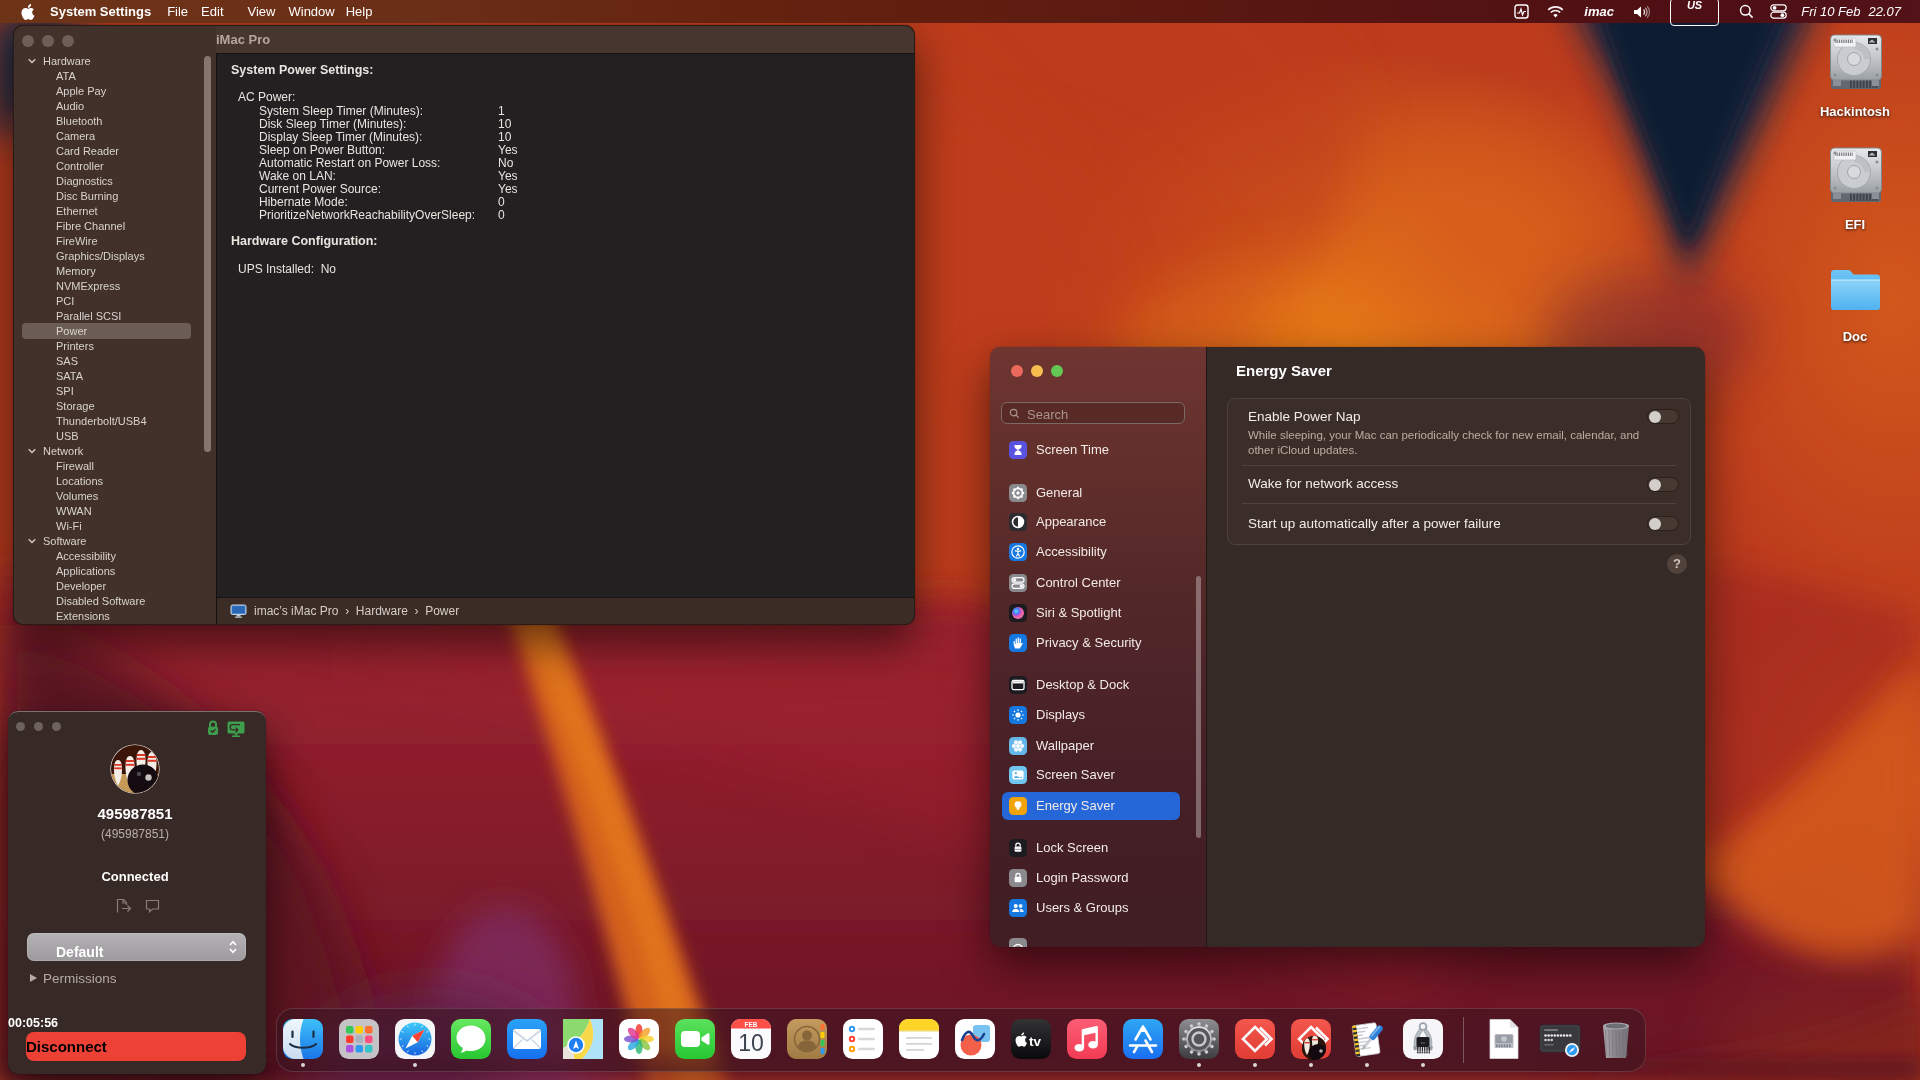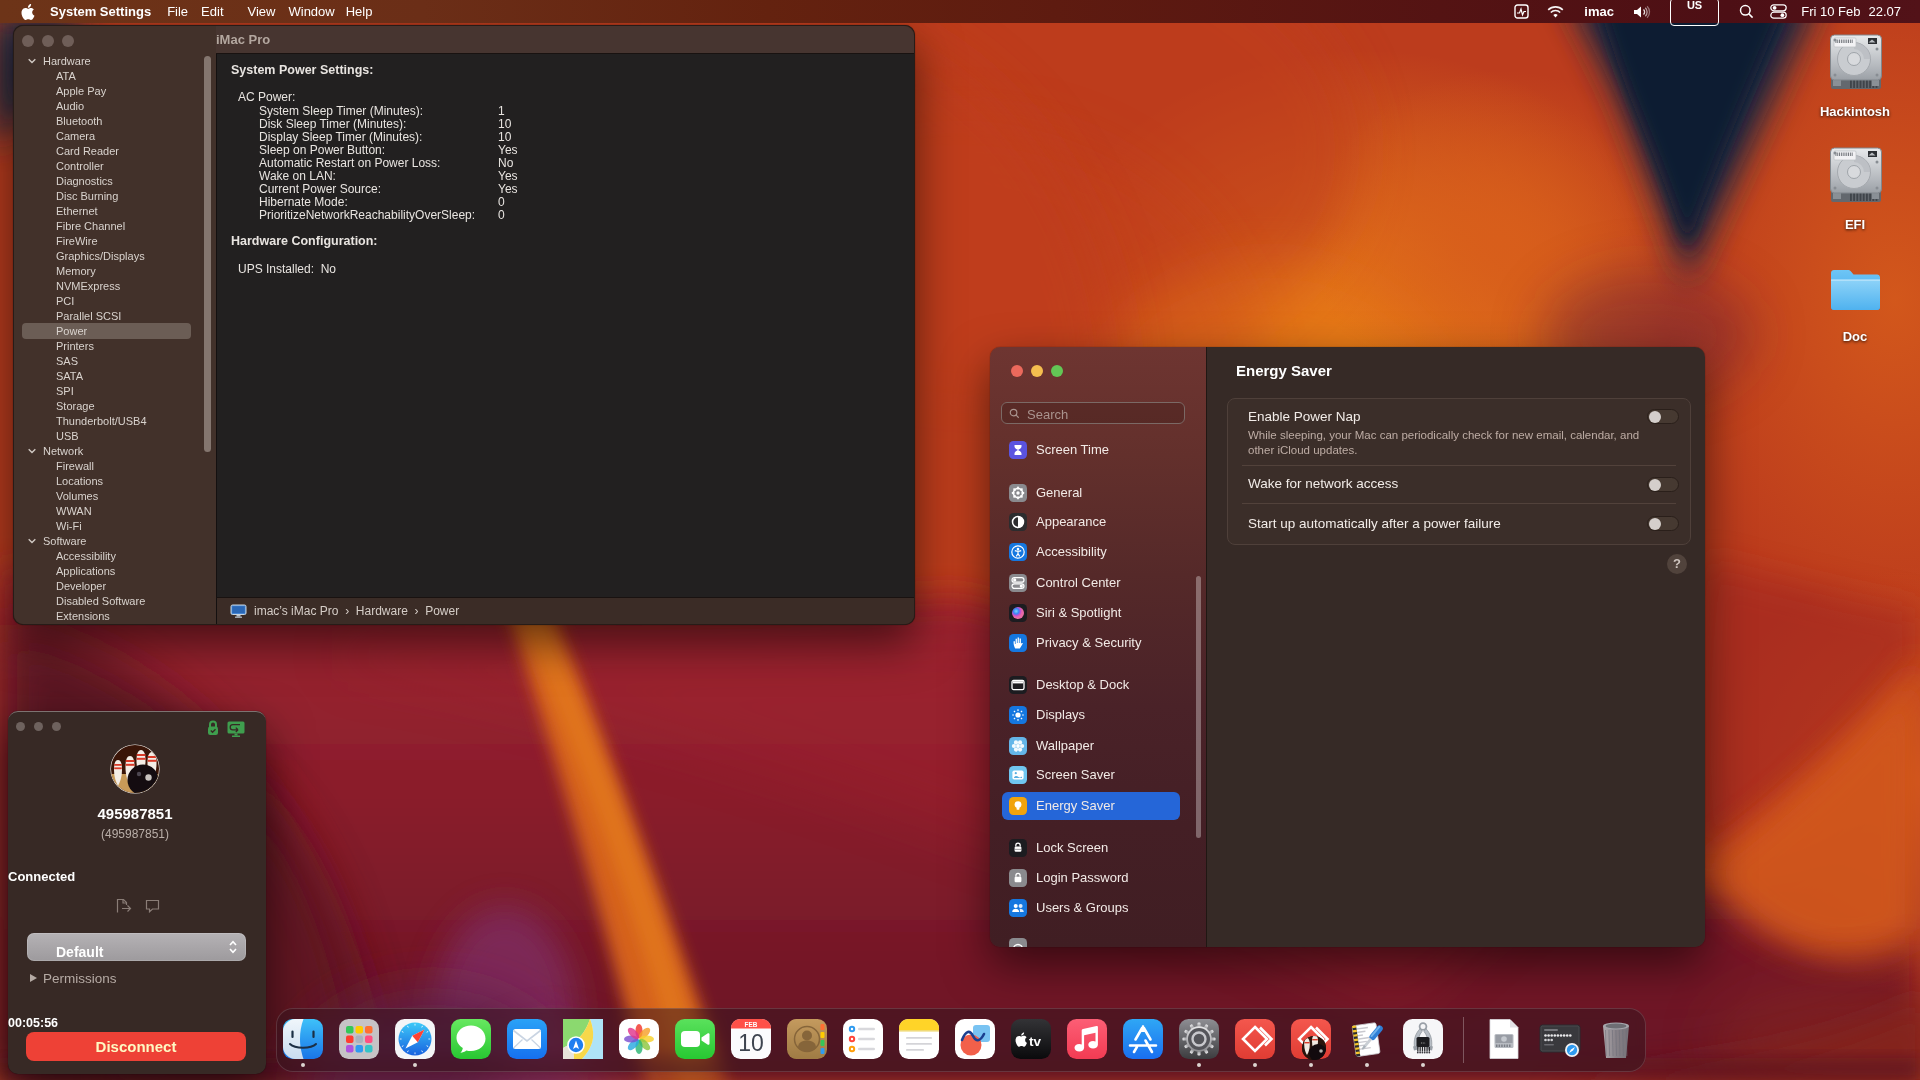--- a/index.html
+++ b/index.html
@@ -6,21 +6,21 @@
   html,body { width:1920px; height:1080px; overflow:hidden; background:#b23a1e;
     font-family:"Liberation Sans", sans-serif; }
   #stage { position:relative; width:1920px; height:1080px; overflow:hidden; }
   .abs { position:absolute; }
 
   
   #menubar { position:absolute; left:0; top:0; width:1920px; height:23px;
     background:linear-gradient(90deg,#6d3418 0%,#6b2e17 22%,#64220f 40%,#5e1b10 55%,#541313 75%,#4d0f15 90%,#521218 100%);
     color:#fff; font-size:13px; display:flex; align-items:center; z-index:50; }
   #menubar .mitem { margin:0 9px; white-space:nowrap; }
-  #mb-right { position:absolute; right:0; top:0; height:23px; display:flex; align-items:center; color:#fff; }
+  #mb-right { position:absolute; right:0; top:0; height:23px; display:flex; align-items:center; color:#fff;font-style:italic; }
 
   
   .window { position:absolute; border-radius:10px;
     box-shadow:0 18px 45px rgba(0,0,0,.55), 0 0 1px rgba(0,0,0,.7); }
 
   
   #sysinfo { left:13px; top:25px; width:902px; height:600px; background:#413028;
      border:1px solid rgba(0,0,0,.4); }
   #si-side { position:absolute; left:0; top:0; bottom:0; width:202px;
      background:#42312a; border-radius:10px 0 0 10px; overflow:hidden; }
@@ -502,42 +502,42 @@
       <rect x="37.7" y="12" width="8.8" height="2"></rect>
             <rect x="37.7" y="15.8" width="8.8" height="2"></rect>
     </g>
     <circle cx="33" cy="36" r="15.5" fill="#140c10"></circle>
     <circle cx="38.5" cy="33.5" r="3.2" fill="#e8e4de" opacity=".85"></circle>
     <circle cx="29" cy="30" r="2.2" fill="#5a5560" opacity=".8"></circle>
   </g>
 </svg>
 <div class="abs" style="left:0; top:93px; width:254px; text-align:center; font-weight:bold; font-size:15px">495987851</div>
 <div class="abs" style="left:0; top:115px; width:254px; text-align:center; font-size:12px; color:#b9aea8">(495987851)</div>
-<div class="abs" style="left:0; top:157px; width:254px; text-align:left; font-weight:bold; font-size:13px">Connected</div>
+<div class="abs" style="left:0; top:157px; width:254px; text-align:center; font-weight:bold; font-size:13px">Connected</div>
 <svg class="abs" style="left:108px; top:186px" width="17" height="16" viewBox="0 0 17 16" fill="none" stroke="#8a7d77" stroke-width="1.2">
   <path d="M1.5 14.5 L1.5 1.5 L7.5 1.5 L10.5 4.5 L10.5 7"></path>
         <path d="M7 1.8 L7 5 L10.2 5"></path>
   <path d="M6 10.5 L14.5 10.5 M11.5 7.5 L14.5 10.5 L11.5 13.5"></path>
 </svg>
 <svg class="abs" style="left:137px; top:187px" width="15" height="14" viewBox="0 0 15 14" fill="none" stroke="#8a7d77" stroke-width="1.2">
   <path d="M1.5 1.5 L13.5 1.5 L13.5 10 L7.5 10 L4.5 12.8 L4.5 10 L1.5 10 Z"></path>
 </svg>
 <div class="abs" style="left:19px; top:221px; width:219px; height:28px; border-radius:7px; background:linear-gradient(180deg,#b5b2b5,#9d9a9d); box-shadow:inset 0 0 0 1px rgba(255,255,255,.15)">
   <span style="position:absolute; left:29px; top:11px; font-weight:bold; font-size:14px; color:#fff">Default</span>
   <svg style="position:absolute; right:8px; top:6px" width="10" height="16" viewBox="0 0 10 16">
     <path d="M2 6 L5 2.6 L8 6" fill="none" stroke="#fff" stroke-width="1.6"></path>
     <path d="M2 10 L5 13.4 L8 10" fill="none" stroke="#fff" stroke-width="1.6"></path>
   </svg>
 </div>
 <div class="abs" style="left:21px; top:259px; color:#b5aaa4; font-size:13.5px">
   <svg width="9" height="10" viewBox="0 0 9 10" style="margin-right:5px">
           <path d="M1 1 L8 5 L1 9 Z" fill="#b5aaa4"></path>
         </svg>Permissions</div>
 <div class="abs" style="left:0px; top:304px; width:237px; text-align:left; font-weight:bold; font-size:12.5px">00:05:56</div>
-<div class="abs" style="left:18px; top:320px; width:220px; height:29px; border-radius:8px; background:#ee4136; text-align:center; font-weight:bold; font-size:15px; line-height:29px; color:#fef9c3">Disconnect</div>
+<div class="abs" style="left:18px; top:320px; width:220px; height:29px; border-radius:8px; background:#ee4136; text-align:left; font-weight:bold; font-size:15px; line-height:29px; color:#000000">Disconnect</div>
 </div>
 
 <div id="desktop">
 <svg class="abs" style="left:1828px; top:33px" width="56" height="59" viewBox="0 0 56 59">
   <defs>
           <linearGradient id="hddb" x1="0" y1="0" x2="0" y2="1">
             <stop offset="0" stop-color="#e8eaec"></stop>
             <stop offset=".7" stop-color="#b4b8bd"></stop>
             <stop offset="1" stop-color="#9ba0a6"></stop>
           </linearGradient>

